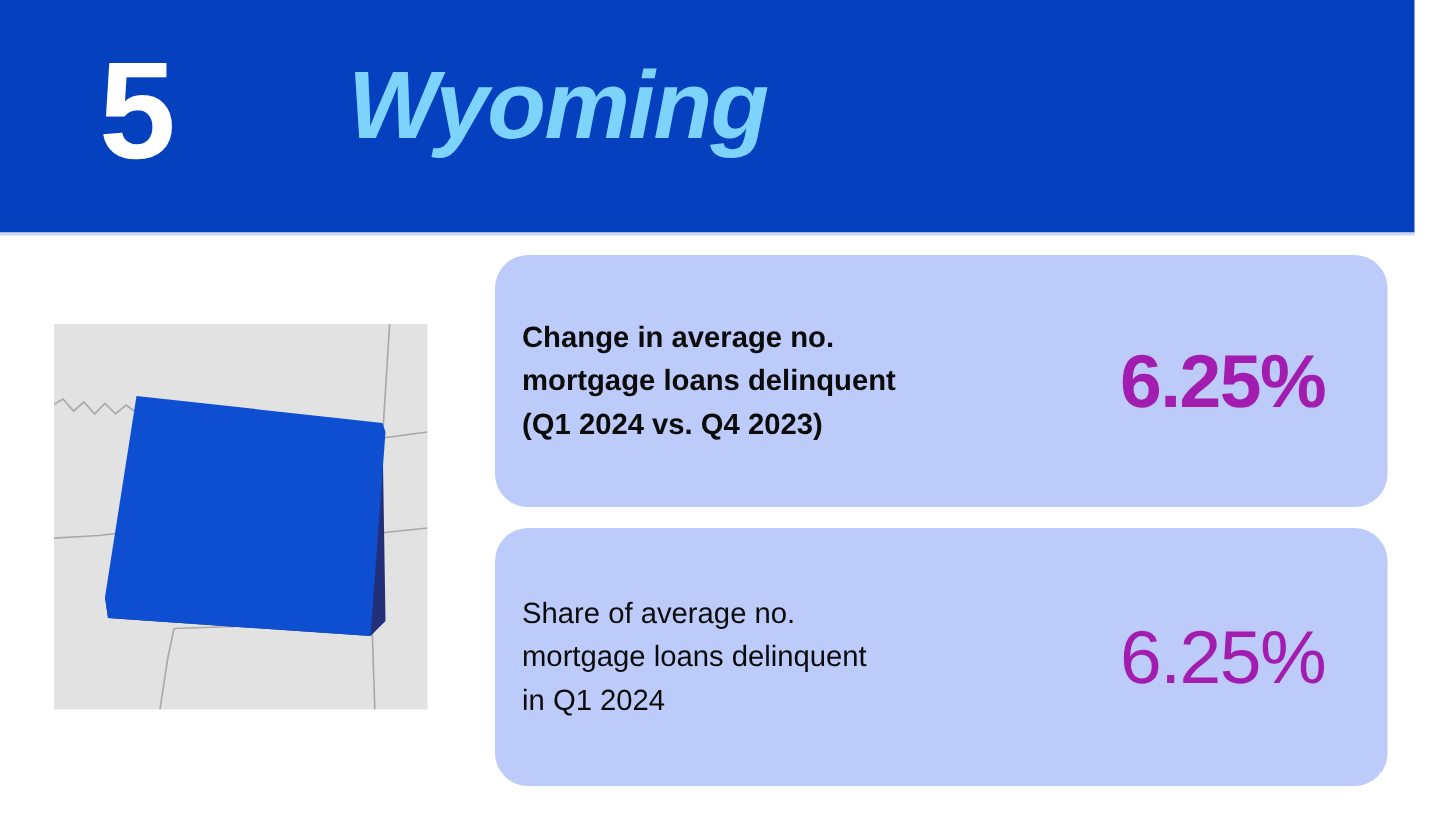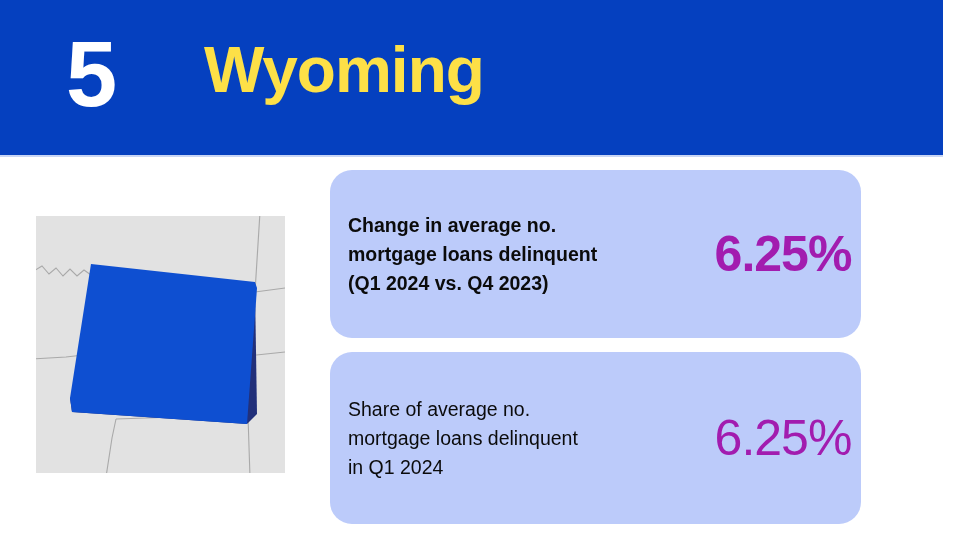--- a/index.html
+++ b/index.html
@@ -33,27 +33,28 @@
     left: 66px;
     top: 28px;
     font-size: 92px;
     font-weight: 700;
     line-height: 1;
     color: #ffffff;
     letter-spacing: -2px;
   }
   #state-title {
     position: absolute;
-    left: 204px;
+    left: 232px;
     top: 38px;
     font-size: 64px;
     font-weight: 700;
     line-height: 1;
-    color: #fde047;
+    color: #7dd3fc;
     letter-spacing: -1px;
+    font-style: italic;
   }
   #header-underline {
     position: absolute;
     left: 0;
     top: 155px;
     width: 943px;
     height: 2px;
     background: #c9d6f5;
   }
 
@@ -66,21 +67,21 @@
     height: 257px;
     background: #e2e2e2;
     overflow: hidden;
   }
   #map-svg { display: block; width: 249px; height: 257px; }
 
   
   .stat-card {
     position: absolute;
     left: 330px;
-    width: 531px;
+    width: 595px;
     background: #bccbfa;
     border-radius: 22px;
     display: flex;
     align-items: center;
   }
   #stat-card-0 { top: 170px; height: 168px; }
   #stat-card-1 { top: 352px; height: 172px; }
 
   .stat-label {
     flex: 0 0 auto;

